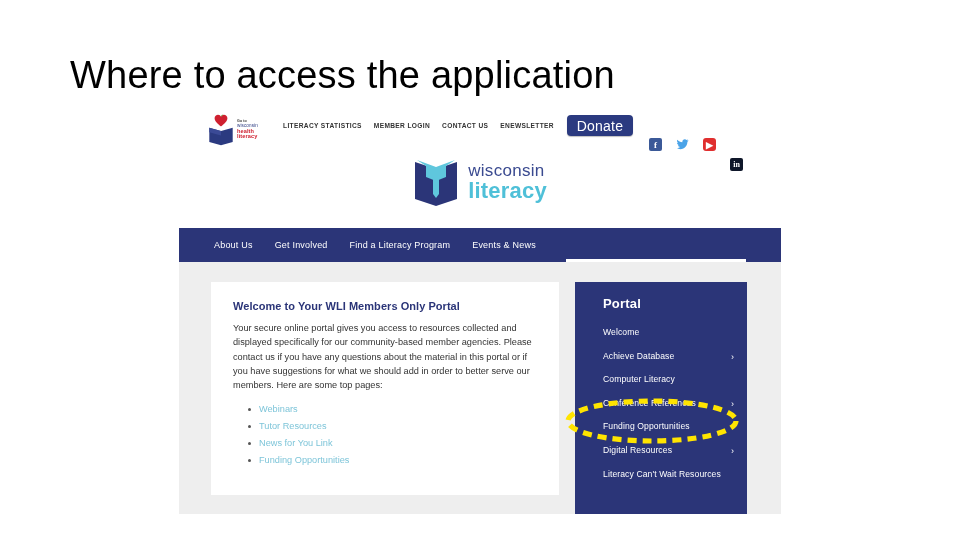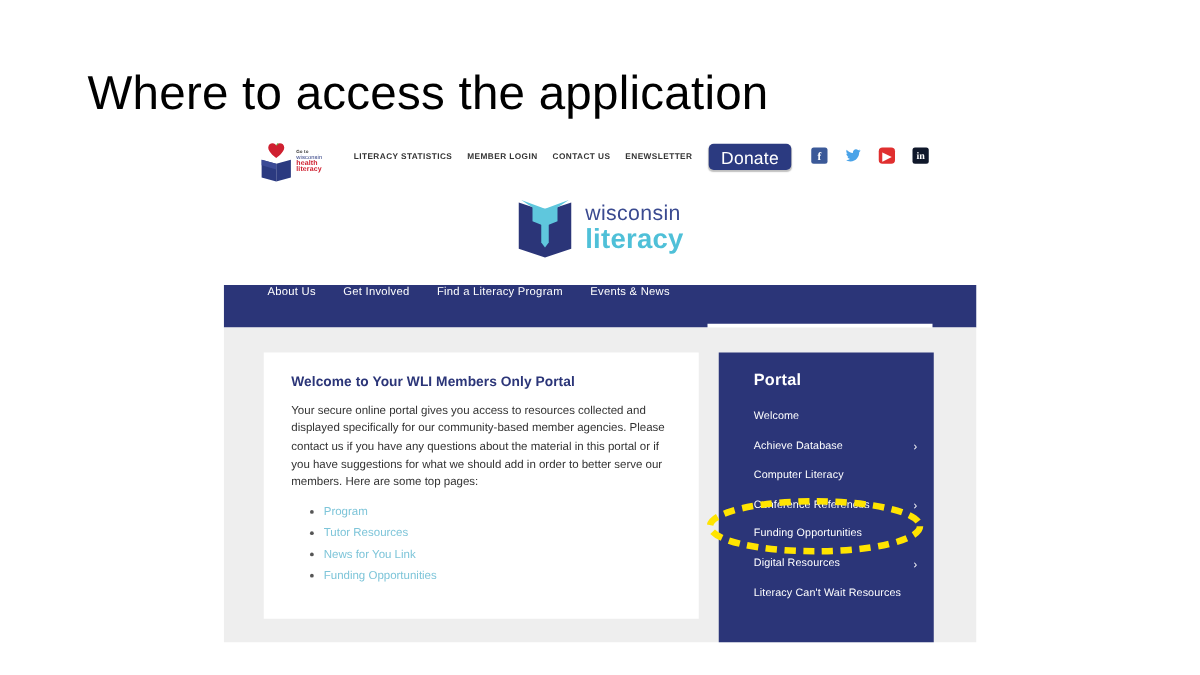--- a/index.html
+++ b/index.html
@@ -145,21 +145,21 @@
     align-items: center;
     justify-content: center;
     font-size: 9px;
     color: #fff;
     font-weight: bold;
     font-family: "Liberation Serif", serif;
   }
   .soc-fb { background: #3b5998; }
   .soc-tw { background: transparent; color: #4aa3e8; font-size: 13px; }
   .soc-yt { background: #e02f2f; border-radius: 3px; }
-  .soc-li { background: #0f172a; font-size: 8px; }
+  .soc-li { background: #0f172a; font-size: 8px; margin-top: 40px; }
 
   
   .brand {
     position: absolute;
     left: 0;
     top: 48px;
     width: 602px;
     height: 60px;
     display: flex;
     align-items: center;
@@ -187,20 +187,21 @@
 
   
   .navbar {
     position: absolute;
     left: 0;
     top: 124px;
     width: 602px;
     height: 34px;
     background: #2b3578;
     display: flex;
+    align-items: center;
   }
   .navbar-links {
     display: flex;
     gap: 22px;
     margin-left: 35px;
     white-space: nowrap;
   }
   .navbar-links a {
     color: #ffffff;
     font-size: 9px;
@@ -418,21 +419,21 @@
       </span>
     </div>
   </div>
 
   <div class="page-body">
 
     <div class="content-card">
       <div class="content-title">Welcome to Your WLI Members Only Portal</div>
       <p class="content-para">Your secure online portal gives you access to resources collected and displayed specifically for our community-based member agencies. Please contact us if you have any questions about the material in this portal or if you have suggestions for what we should add in order to better serve our members.  Here are some top pages:</p>
       <ul class="content-list">
-        <li><a href="#">Program</a></li>
+        <li><a href="#">Webinars</a></li>
         <li><a href="#">Tutor Resources</a></li>
         <li><a href="#">News for You Link</a></li>
         <li><a href="#">Funding Opportunities</a></li>
       </ul>
     </div>
 
     <div class="portal">
       <div class="portal-title">Portal</div>
 
       <div class="portal-item">

